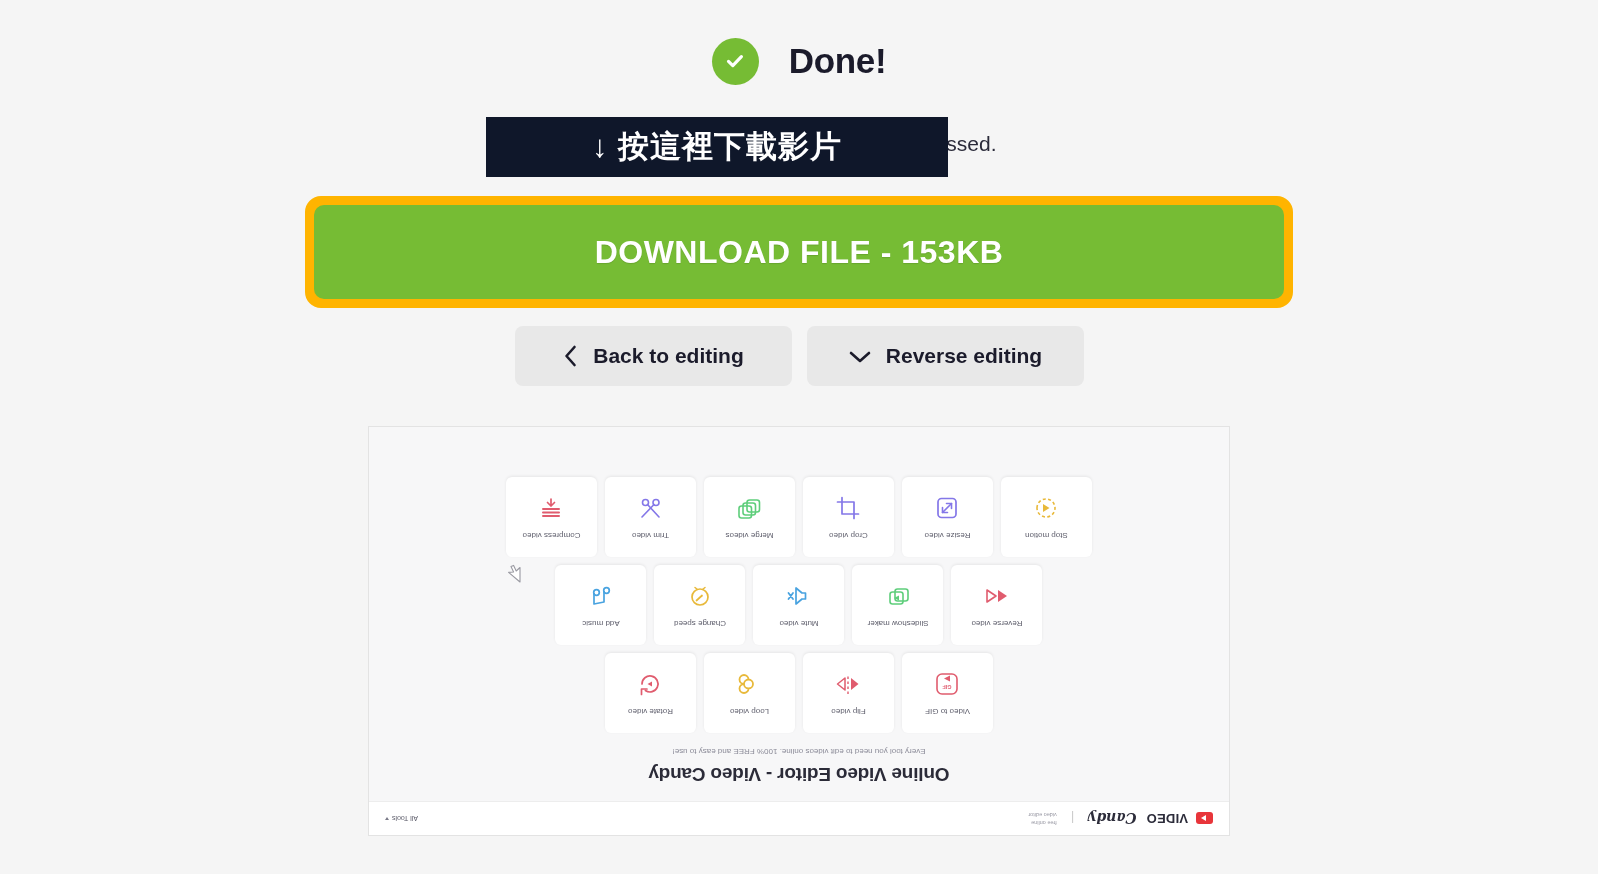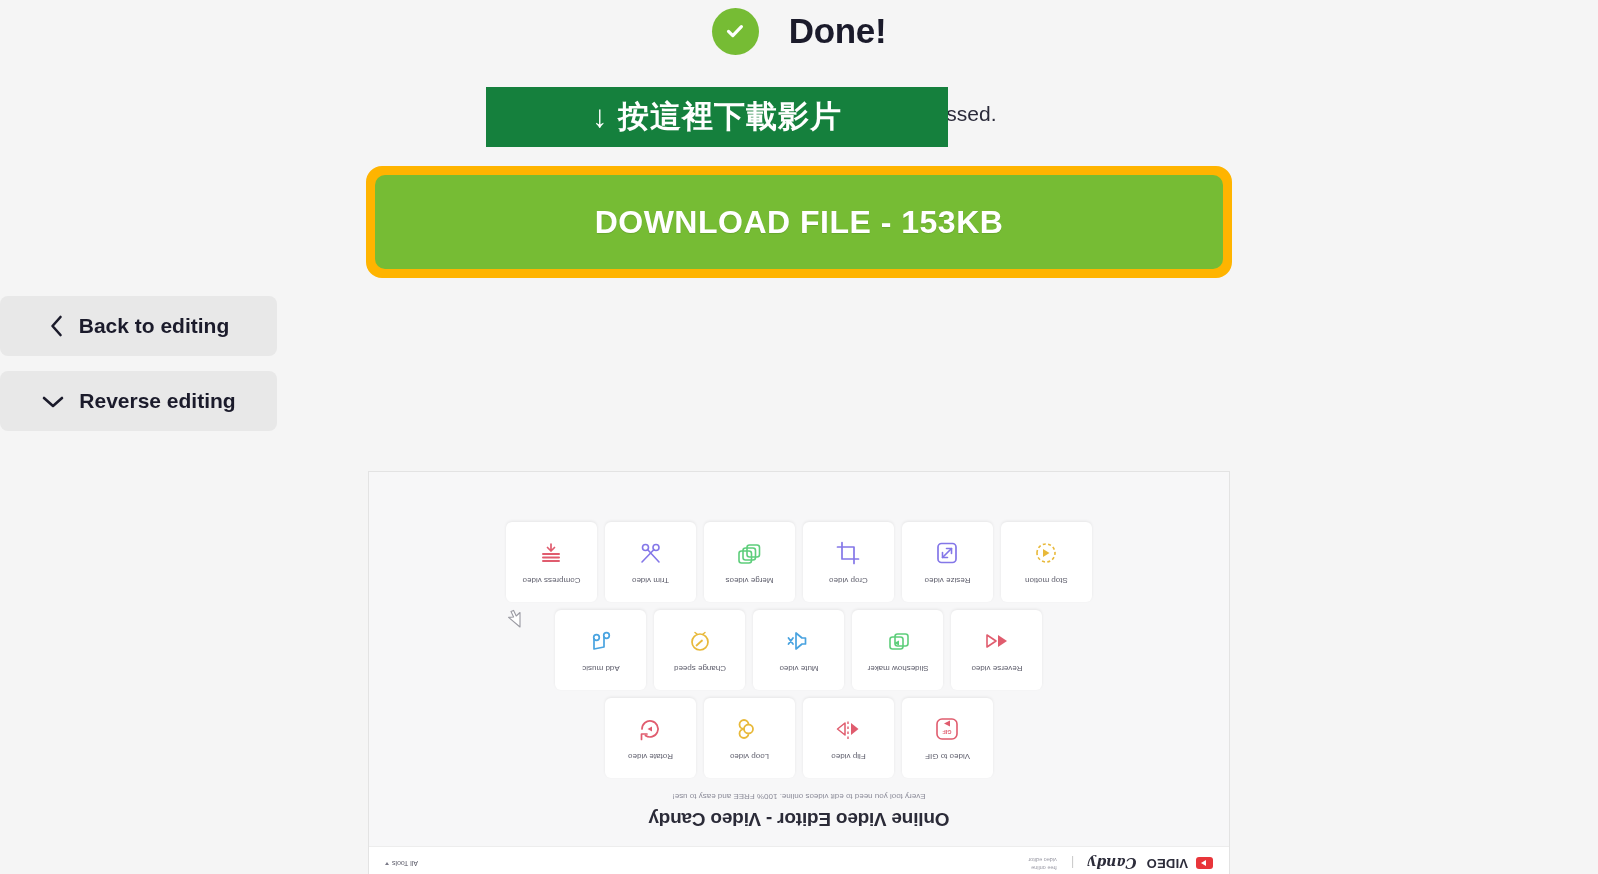--- a/index.html
+++ b/index.html
@@ -14,20 +14,21 @@
     overflow: hidden;
     position: relative;
   }
 
   
   .done-row {
     display: flex;
     align-items: center;
     justify-content: center;
     gap: 30px;
+    padding-top: 30px;
     height: 62px;
   }
   .check-circle {
     width: 47px;
     height: 47px;
     border-radius: 50%;
     background: #76bc34;
     display: flex;
     align-items: center;
     justify-content: center;
@@ -55,36 +56,36 @@
     text-align: center;
     font-size: 21px;
     color: #2b2b3a;
   }
   .yellow-banner {
     position: absolute;
     left: 486px;
     top: 7px;
     width: 462px;
     height: 60px;
-    background: #15803d;
+    background: #0f172a;
     display: flex;
     align-items: center;
     justify-content: center;
   }
   .yellow-banner-text {
     color: #ffffff;
     font-size: 31px;
     font-weight: bold;
     letter-spacing: 1px;
     white-space: nowrap;
   }
 
   
   .download-outer {
-    width: 866px;
+    width: 988px;
     margin: 12px auto 0 auto;
     border: 5px solid #ffb400;
     border-radius: 16px;
     padding: 4px;
     box-sizing: border-box;
     background: #ffb400;
   }
   .download-btn {
     display: block;
     width: 100%;
@@ -100,21 +101,20 @@
     cursor: pointer;
     text-shadow: 0 1px 1px rgba(0,0,0,0.12);
   }
 
   
   .actions {
     display: flex;
     justify-content: center;
     gap: 15px;
     margin-top: 18px;
-    flex-direction: column;
   }
   .action-btn {
     width: 277px;
     height: 60px;
     background: #e8e8e8;
     border: none;
     border-radius: 8px;
     display: flex;
     align-items: center;
     justify-content: center;

